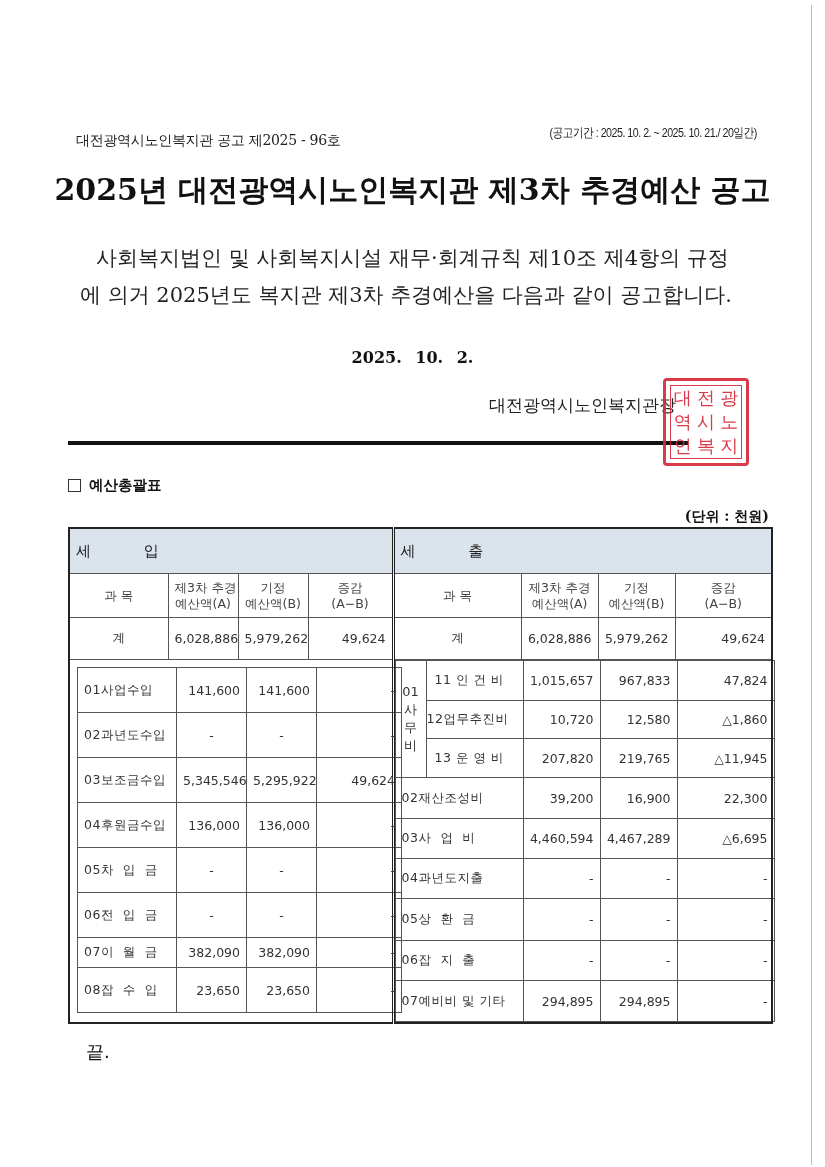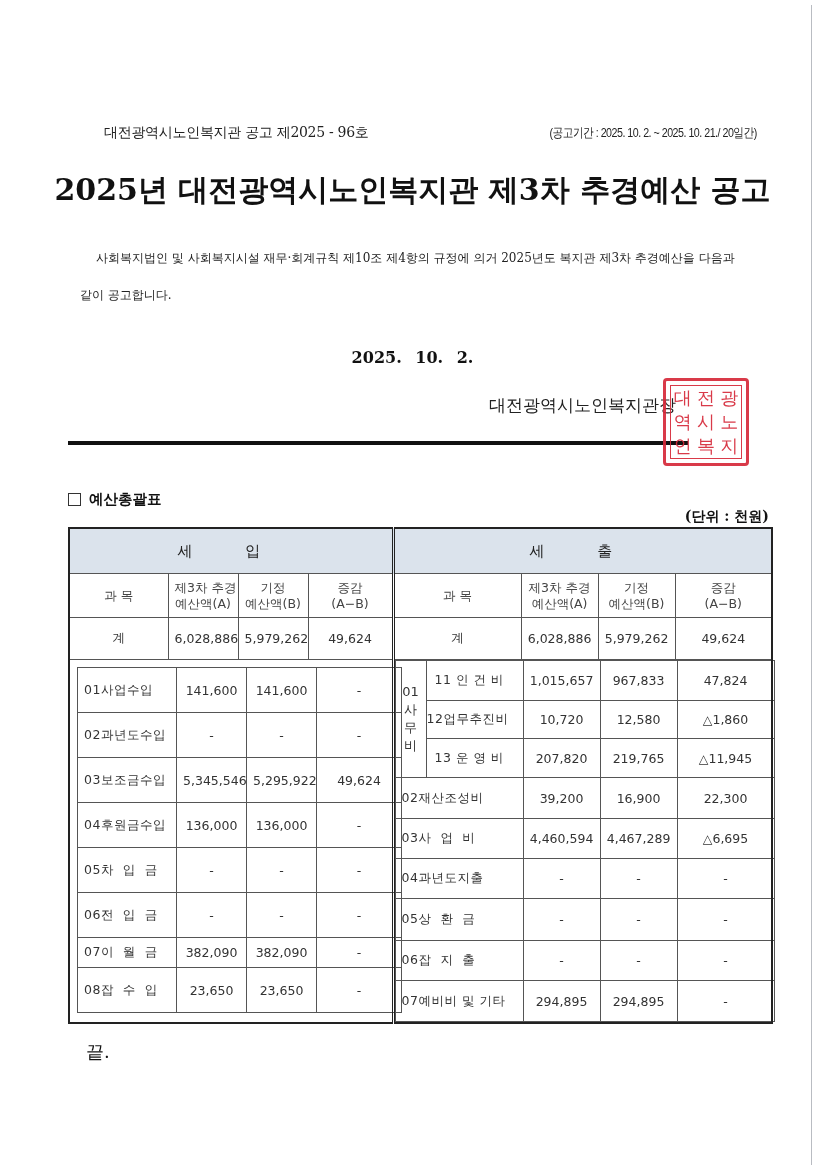--- a/index.html
+++ b/index.html
@@ -1,43 +1,43 @@
 <!DOCTYPE html>
 <html><head>
 <meta charset="utf-8">
 <style>
   html, body { margin:0; padding:0; }
   body { width:825px; height:1167px; background:#ffffff; position:relative; overflow:hidden;
          font-family:"DejaVu Serif","Liberation Serif",serif; color:#111; }
   .abs { position:absolute; }
   .edge-line { left:811px; top:5px; width:1px; height:1160px; background:#b9bcc2; }
-  .notice-no { left:76px; top:124px; font-size:14px; color:#222; letter-spacing:-0.3px;margin-left:28px; }
+  .notice-no { left:76px; top:132px; font-size:14px; color:#222; letter-spacing:-0.3px; }
   .period { right:68px; top:124px; font-size:13px; color:#222; letter-spacing:-0.6px; font-family:"Liberation Sans Narrow","Liberation Sans",sans-serif; transform:scaleX(0.82); transform-origin:right; }
   .title { left:0; width:825px; top:170px; text-align:center; font-size:30px; font-weight:bold; letter-spacing:0px; }
-  .body-text { left:80px; top:240px; width:660px; font-size:12px; line-height:37px; color:#222; text-indent:16px; }
+  .body-text { left:80px; top:240px; width:660px; font-size:21px; line-height:37px; color:#222; text-indent:16px; }
   .date { left:0; width:825px; top:348px; text-align:center; font-size:16px; font-weight:bold; word-spacing:8px; }
   .signer { left:489px; top:394px; font-size:17px; color:#222; }
   .rule { left:68px; top:441px; width:620px; height:4px; background:#111; }
   .stamp { left:663px; top:378px; width:86px; height:88px; border:3px solid #d62a3a; border-radius:4px;
            box-sizing:border-box; opacity:0.92; }
   .stamp-inner { position:absolute; inset:4px; border:1.5px solid #d62a3a; display:grid;
                  grid-template-columns:repeat(3,1fr); grid-template-rows:repeat(3,1fr); }
   .stamp-inner span { color:#d62a3a; font-size:18px; line-height:24px; text-align:center; font-family:"DejaVu Sans",sans-serif; }
-  .section-label { left:68px; top:476px; font-size:14.5px; font-weight:bold; display:flex; align-items:center; gap:8px;margin-top:14px; }
+  .section-label { left:68px; top:476px; font-size:14.5px; font-weight:bold; display:flex; align-items:center; gap:8px; }
   .checkbox { width:11px; height:11px; border:1px solid #333; display:inline-block; }
   .unit { right:56px; top:508px; font-size:14px; font-weight:bold; }
   .footer-end { left:86px; top:1040px; font-size:18px; }
 
   table.budget { position:absolute; left:68px; top:527px; width:703px; border-collapse:collapse;
                  font-family:"DejaVu Sans","Liberation Sans",sans-serif; font-size:12.5px; color:#333; table-layout:fixed; }
   table.budget td { border:1px solid #555; padding:0 6px; white-space:nowrap; }
   table.budget { border:2px solid #222; }
-  .hdr td.sec { background:#dbe3ec; text-align:center; font-size:15px; letter-spacing:24px; height:44px; color:#222; }
+  .hdr td.sec { background:#dbe3ec; text-align:left; font-size:15px; letter-spacing:24px; height:44px; color:#222; }
   .sub td { text-align:center; font-size:12.5px; line-height:16px; height:43px; color:#444; }
-  .num { text-align:center; }
+  .num { text-align:right; }
   .ctr { text-align:center; }
   .divl { border-left:3px double #222 !important; }
   .lbl { text-align:left; letter-spacing:0.5px; }
   .vert { text-align:center; line-height:18px; font-size:13px; }
 </style>
 </head>
 <body>
 
 <div class="abs edge-line"></div>
 

